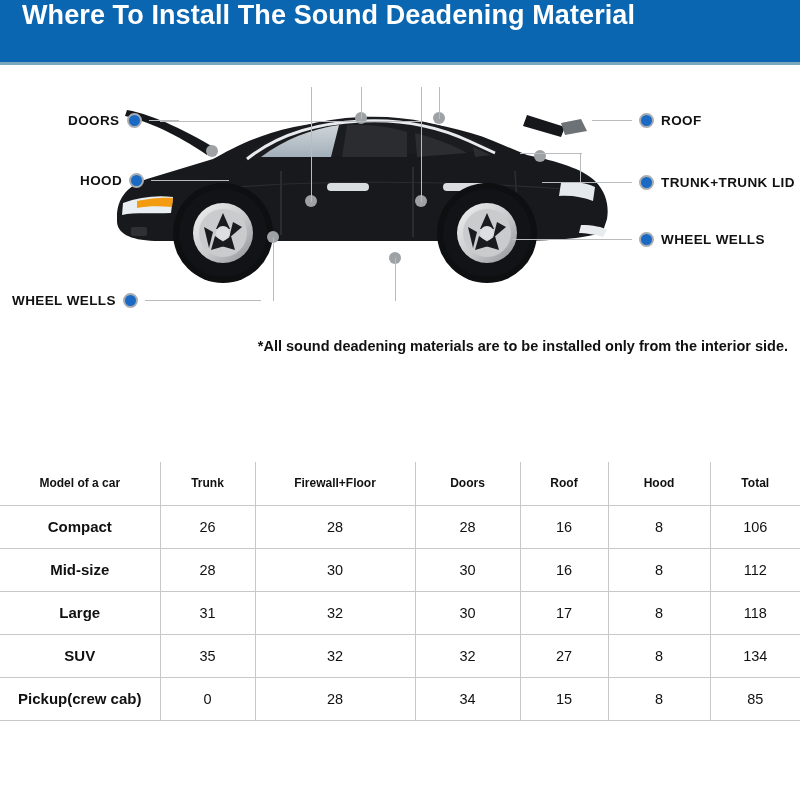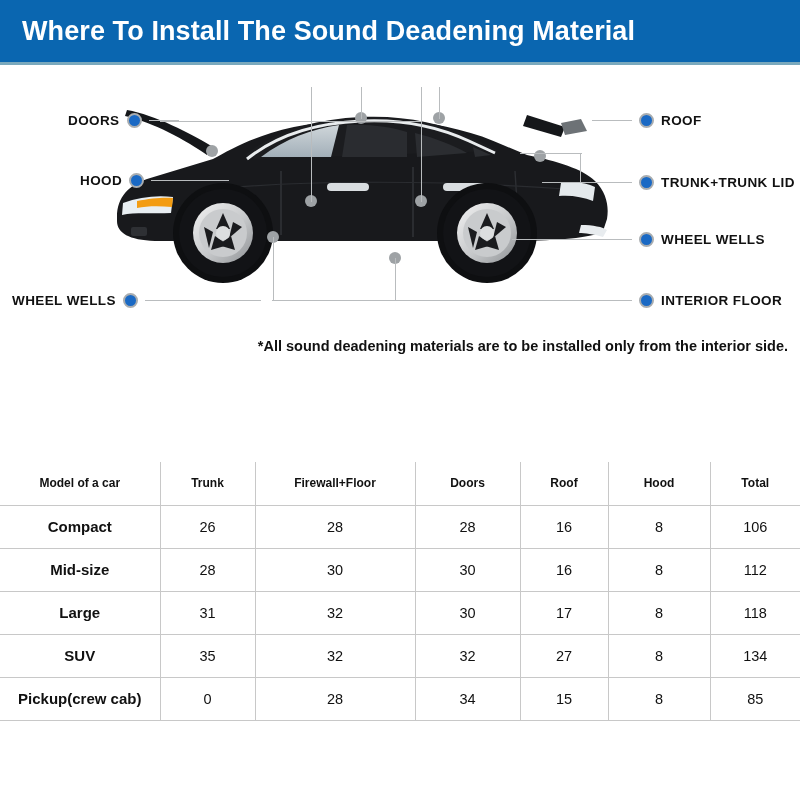--- a/index.html
+++ b/index.html
@@ -15,21 +15,20 @@
     width: 800px; height: 800px;
     background: #ffffff;
   }
 
   
   .banner {
     position: absolute;
     left: 0; width: 800px;
     background: #0a66b0;
     display: flex;
-    align-items: center;
   }
   .banner.top { top: 0; height: 62px; }
   .banner.top::after {
     content: ""; position: absolute; left:0; bottom:-3px;
     width: 800px; height: 3px; background: #7aa9bd;
   }
   .banner-title {
     color: #ffffff;
     font-weight: bold;
     font-size: 27px;
@@ -288,25 +287,20 @@
       <span class="dot"></span>
       <span class="lbl">TRUNK+TRUNK LID</span>
     </div>
 
     <div class="callout right" style="left:512px; top:167px;">
       <span class="leader" style="width:120px;"></span>
       <span class="dot"></span>
       <span class="lbl">WHEEL WELLS</span>
     </div>
 
-    <div class="callout right" style="left:272px; top:228px;">
-      <span class="leader" style="width:360px;"></span>
-      <span class="dot"></span>
-      <span class="lbl">INTERIOR FLOOR</span>
-    </div>
 
     <div class="leader-v" style="left:580px; top:88px; height:30px;"></div>
     <div class="leader" style="position:absolute; left:520px; top:88px; width:62px;"></div>
   </div>
 
   <div class="note">*All sound deadening materials are to be installed only from the interior side.</div>
 
 
   <table class="calc-table">
     <colgroup>

